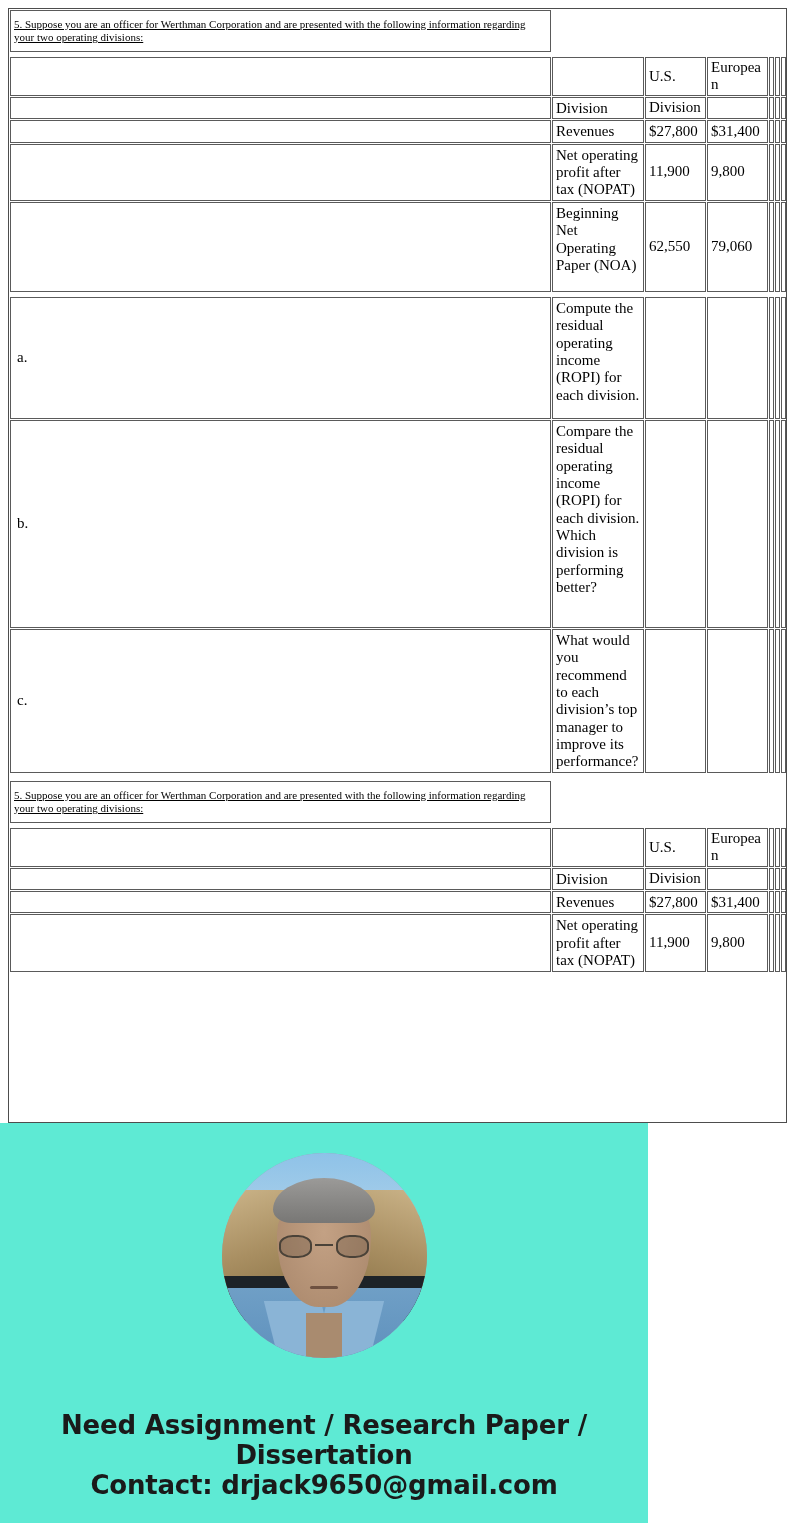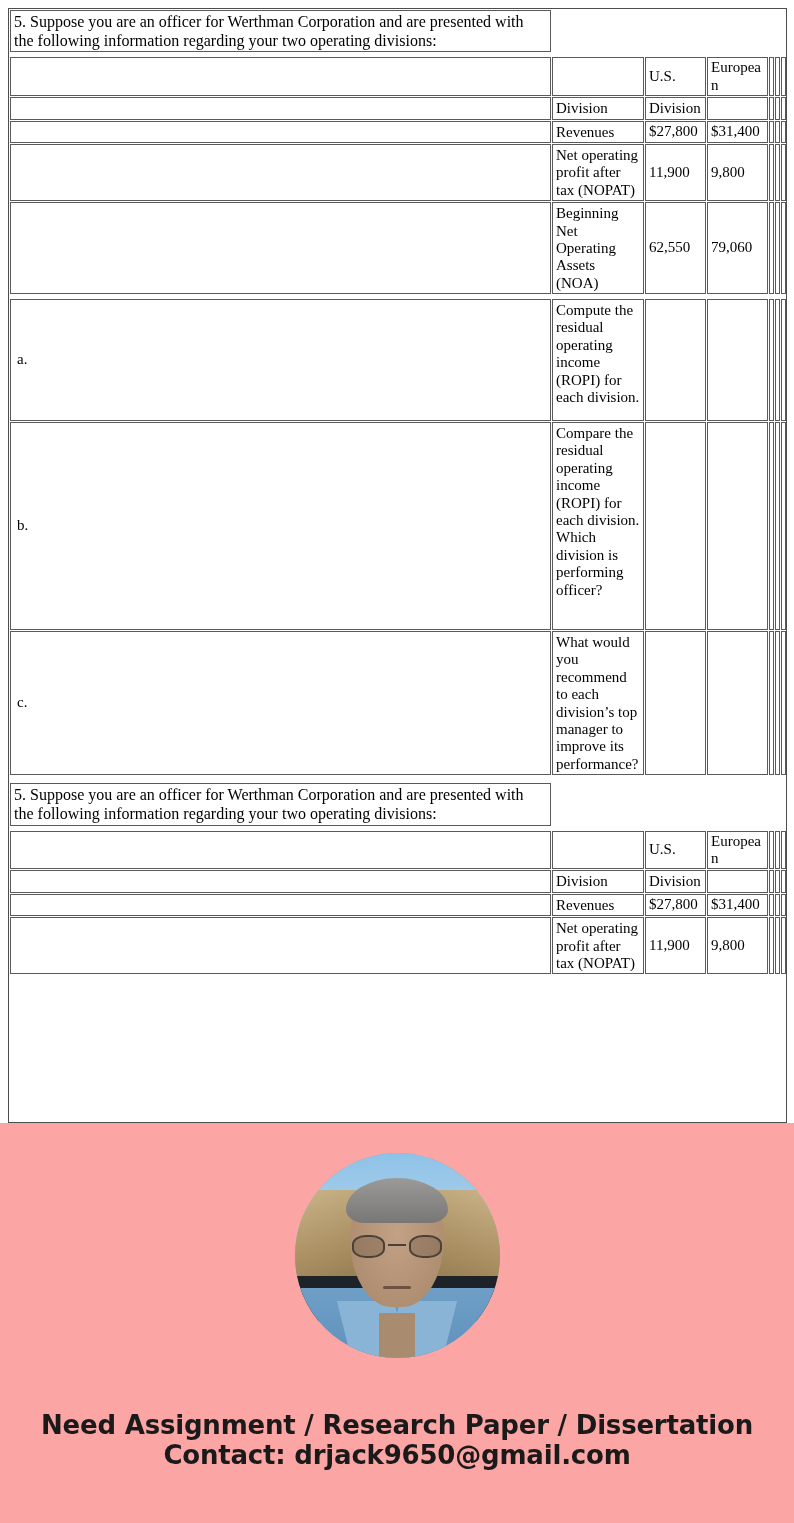--- a/index.html
+++ b/index.html
@@ -50,24 +50,25 @@
 
   
   col.c-wide   { width: 541px; }
   col.c-label  { width: 92px;  }
   col.c-us     { width: 61px;  }
   col.c-eu     { width: 61px;  }
   col.c-narrow { width: 5px;   }
 
   
   .prompt-cell {
-    font-size: 16px;
+    font-size: 11px;
     line-height: 1.2;
     padding: 2px 3px 3px 5px;
     vertical-align: top;
+    text-decoration: underline;
   }
   td.blank-nb {
     border: none;
     background: #ffffff;
   }
   td.narrow {
     padding: 0;
     border-left: 1px solid #5a5a5a;
     border-right: 1px solid #5a5a5a;
     border-top: 1px solid #5a5a5a;
@@ -86,23 +87,23 @@
   .table-gap {
     height: 6px;
     background: #ffffff;
   }
 
   
   .promo {
     position: absolute;
     left: 0;
     top: 1123px;
-    width: 794px;
+    width: 648px;
     height: 400px;
-    background: #fca5a5;
+    background: #5eead4;
     text-align: center;
   }
   .avatar-wrap {
     margin: 30px auto 0;
     width: 205px;
     height: 205px;
     border-radius: 50%;
     overflow: hidden;
     position: relative;
     background: #8fa4ae;
@@ -247,21 +248,21 @@
         <td class="num-col">9,800</td>
         <td class="narrow"></td>
         <td class="narrow"></td>
         <td class="narrow"></td>
 
       </tr>
 
 
       <tr>
         <td style="height:90px;"></td>
-        <td class="label-col">Beginning Net Operating Assets (NOA)</td>
+        <td class="label-col">Beginning Net Operating Paper (NOA)</td>
         <td class="num-col">62,550</td>
         <td class="num-col">79,060</td>
         <td class="narrow"></td>
         <td class="narrow"></td>
         <td class="narrow"></td>
 
       </tr>
 
 
       <tr class="spacer-row">
@@ -274,21 +275,21 @@
         <td class="num-col"></td>
         <td class="num-col"></td>
         <td class="narrow"></td>
         <td class="narrow"></td>
         <td class="narrow"></td>
 
       </tr>
 
       <tr>
         <td class="letter-col" style="height:208px;">b.</td>
-        <td class="label-col">Compare the residual operating income (ROPI) for each division. Which division is performing officer?</td>
+        <td class="label-col">Compare the residual operating income (ROPI) for each division. Which division is performing better?</td>
         <td class="num-col"></td>
         <td class="num-col"></td>
         <td class="narrow"></td>
         <td class="narrow"></td>
         <td class="narrow"></td>
 
       </tr>
 
       <tr>
         <td class="letter-col" style="height:140px;">c.</td>

